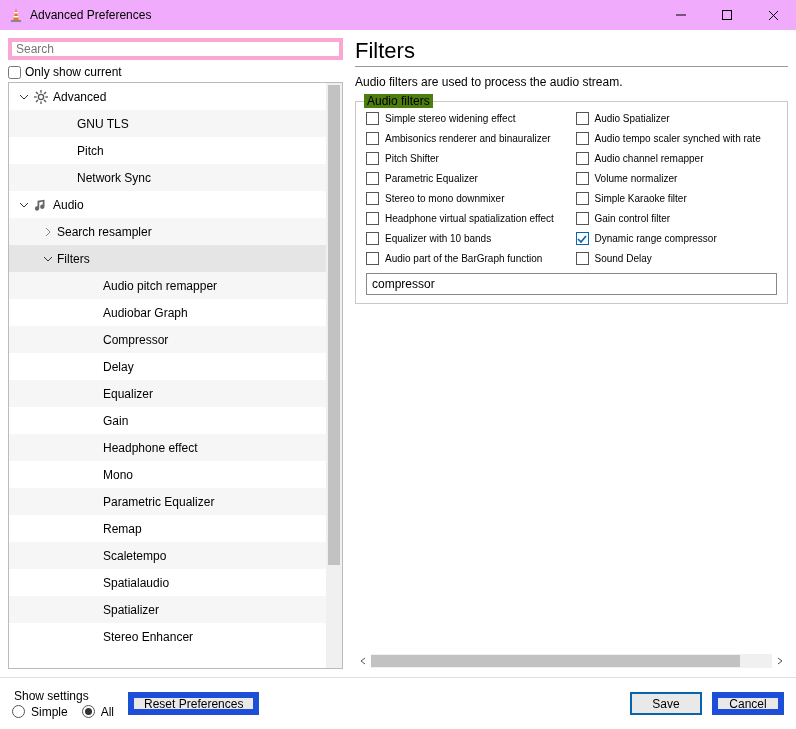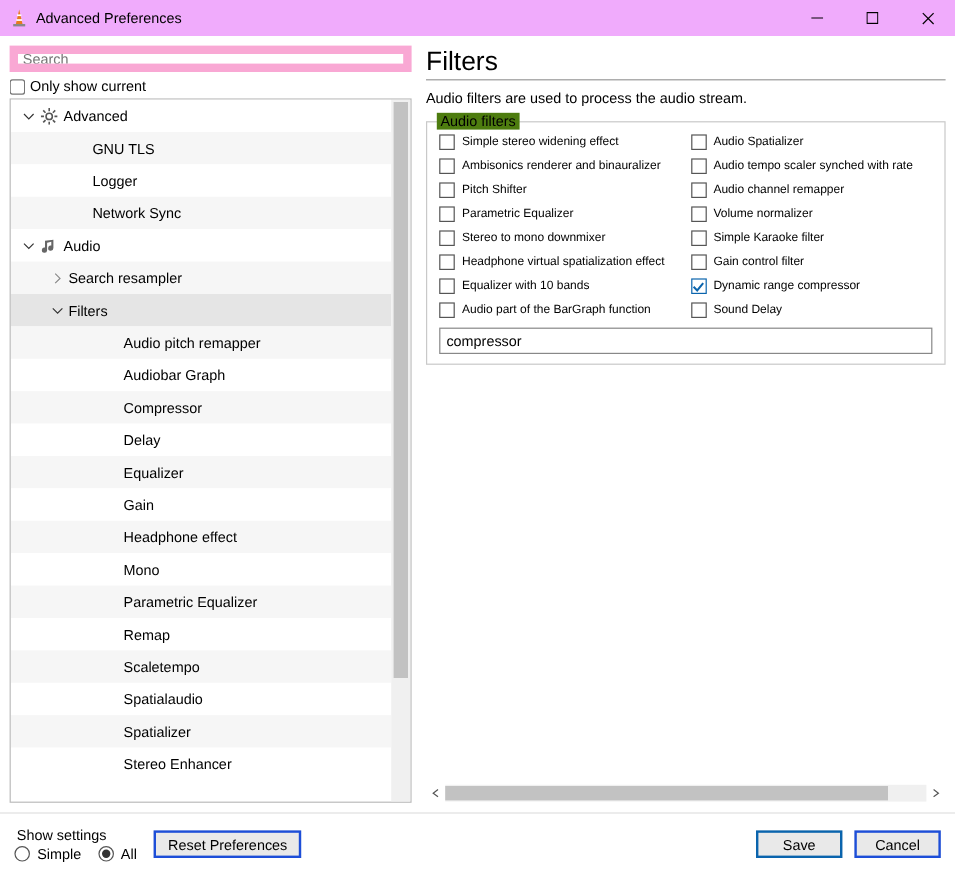--- a/index.html
+++ b/index.html
@@ -33,21 +33,21 @@
   height: calc(100% - 30px - 52px);
 }
 .left {
   width: 335px;
   display: flex;
   flex-direction: column;
 }
 .search {
   width: 100%;
   height: 22px;
-  border: 7px solid #f9a8d4;
+  border: 4px solid #f9a8d4;
   padding: 2px 4px;
   font-size: 12px;
   color: #14532d;
 }
 .only-current {
   display: flex;
   align-items: center;
   margin: 5px 0 3px 0;
 }
 .only-current input { margin-right: 4px; }
@@ -190,21 +190,21 @@
   display: inline-flex; align-items: center; justify-content: center;
   margin-right: 2px;
 }
 .radio-visual.on::after {
   content: ""; width: 7px; height: 7px; background: #333; border-radius: 50%;
 }
 .btn {
   height: 23px;
   min-width: 72px;
   padding: 0 10px;
-  border: 2px solid #1d4ed8;
+  border: 6px solid #1d4ed8;
   background: #e9e9e9;
   font-size: 12px;
   cursor: default;
   display: inline-flex; align-items: center; justify-content: center;
 }
 .btn.primary { border: 2px solid #0a64ad; }
 .bottom .reset { margin-left: 14px; }
 .bottom .spacer { flex: 1; }
 .bottom .save { margin-right: 10px; }
 </style>
@@ -273,21 +273,21 @@
                 </svg>
               </span>
               <span>Advanced</span>
             </li>
             <li class="lvl3">
               <span class="arrow"></span>
               <span>GNU TLS</span>
             </li>
             <li class="lvl3">
               <span class="arrow"></span>
-              <span>Logger</span>
+              <span>Pitch</span>
             </li>
             <li class="lvl3">
               <span class="arrow"></span>
               <span>Network Sync</span>
             </li>
             <li class="lvl1">
               <span class="arrow">
                 <svg width="10" height="10">
                   <polyline points="1,3 5,7 9,3" fill="none" stroke="#333"></polyline>
                 </svg>

